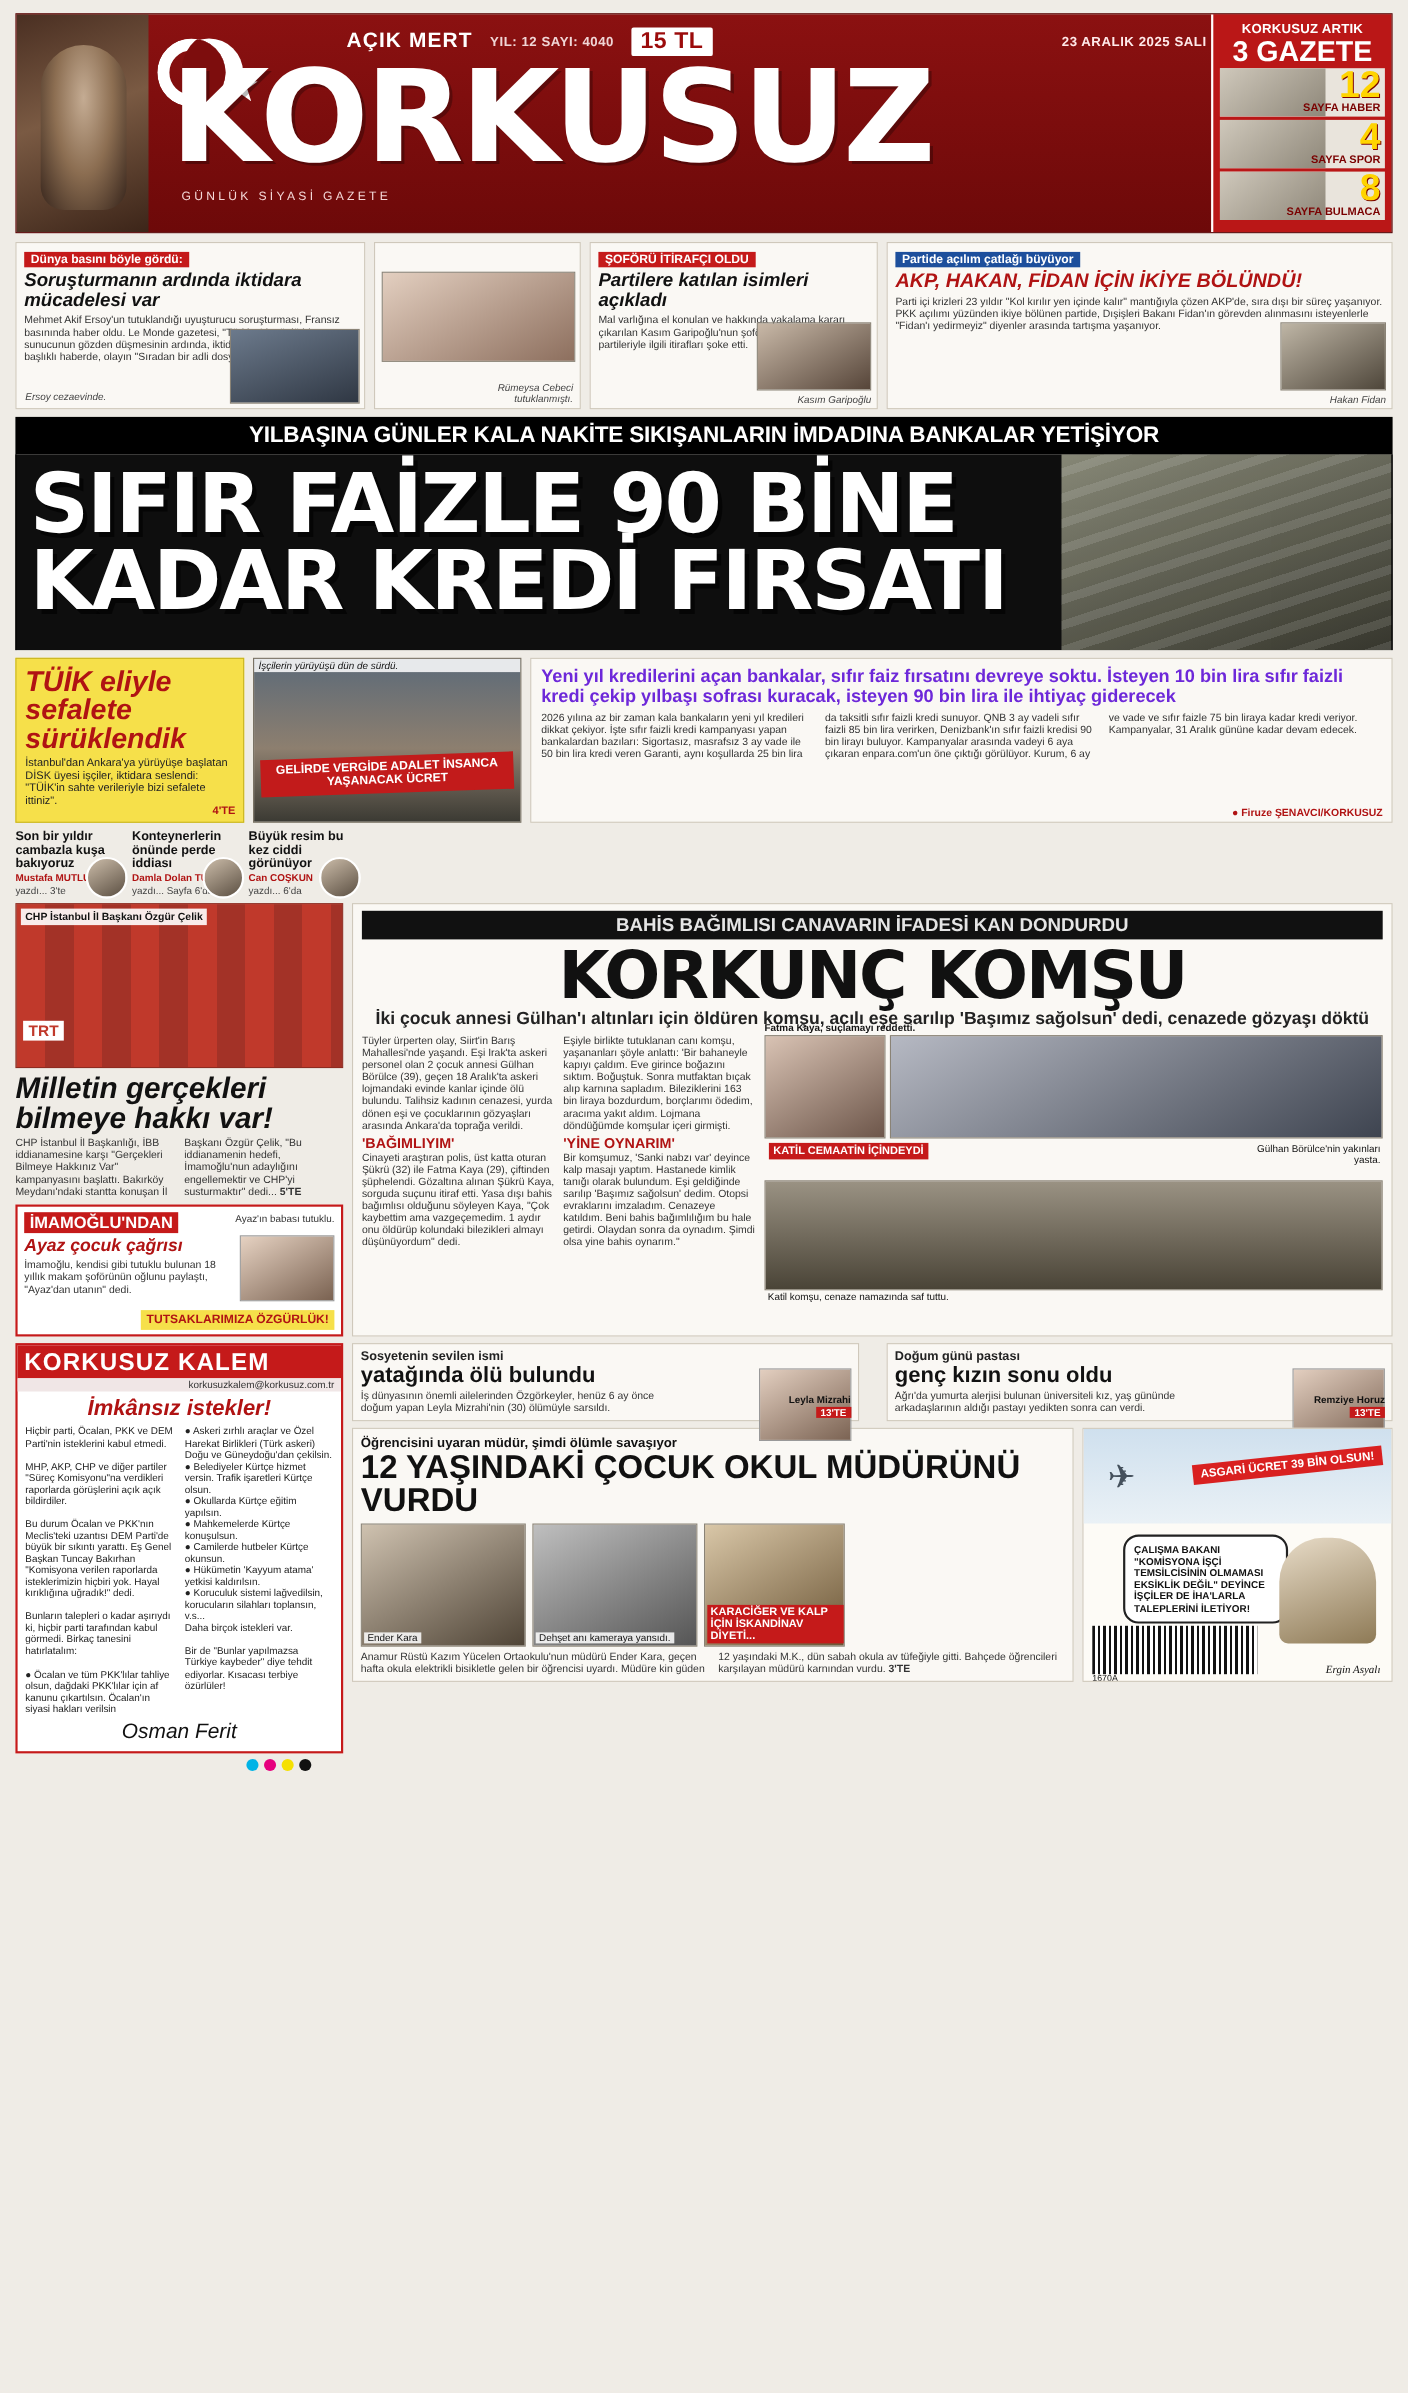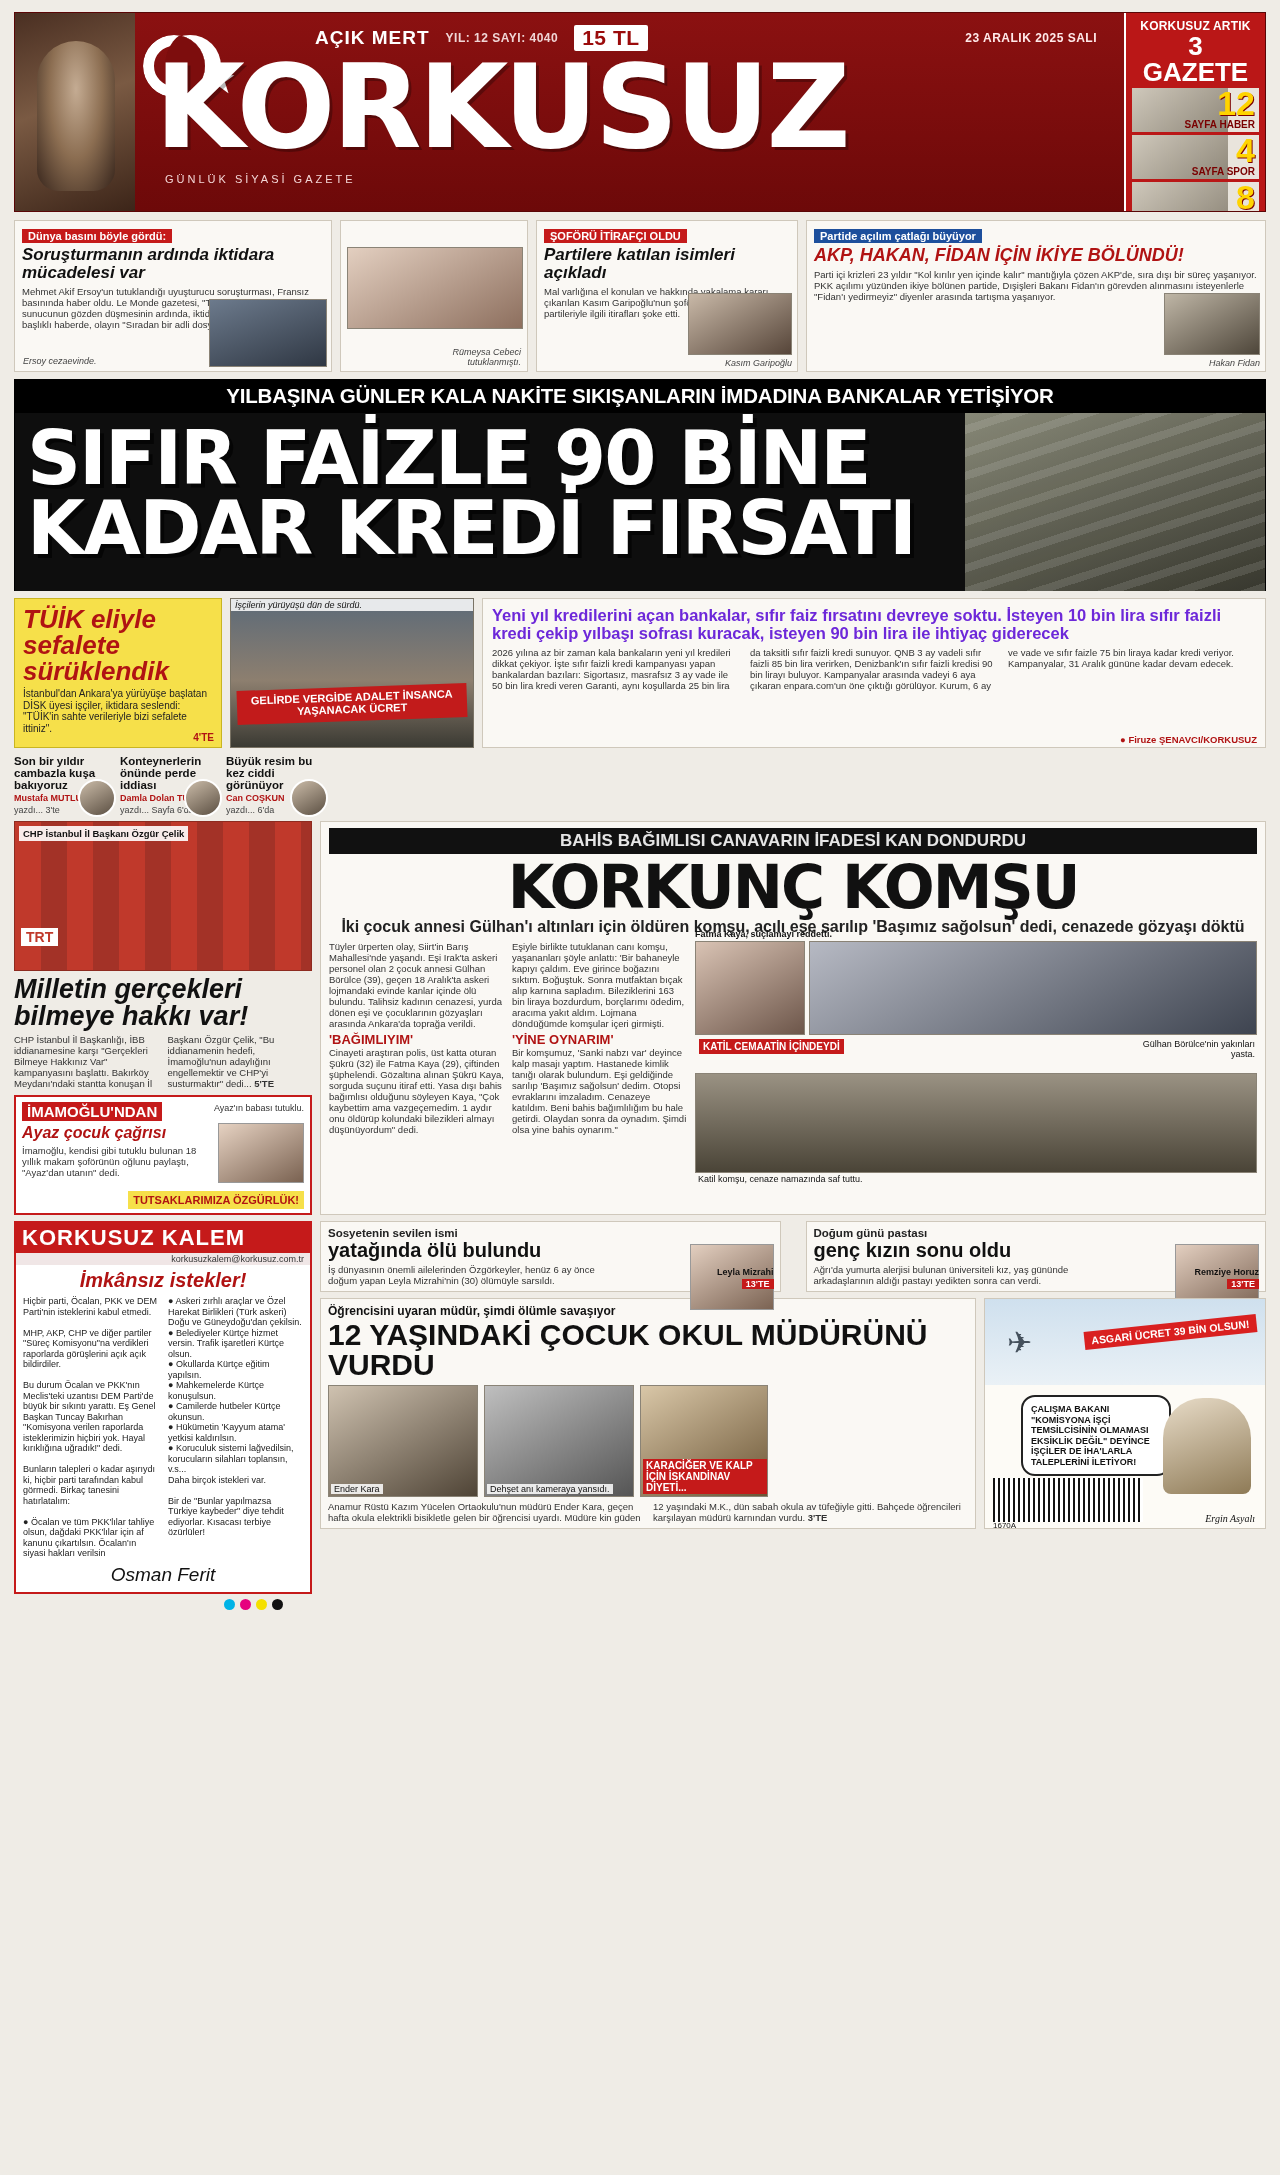--- a/index.html
+++ b/index.html
@@ -75,21 +75,21 @@
     letter-spacing:-3px;
     font-family:"DejaVu Sans", sans-serif;
     text-shadow:3px 3px 0 rgba(0,0,0,.28);
   }
   .korkusuz-sub {
     position:absolute; left:150px; top:160px; color:#f4d7d7; font-size:11px; letter-spacing:3px;
   }
 
   
   .badges {
-    position:absolute; right:0; top:0; width:141px; height:200px;
+    position:absolute; right:0; top:0; width:164px; height:200px;
     background:#ba1717; border-left:2px solid #fff;
     padding:6px 6px;
     color:#fff; text-align:center;
   }
   .badges .bt1 { font-size:12px; font-weight:bold; letter-spacing:.2px; }
   .badges .bt2 { font-size:26px; font-weight:bold; line-height:26px; margin-bottom:3px;}
   .badge-row { position:relative; height:44px; margin-bottom:3px; background:#e9e4dc; overflow:hidden;}
   .badge-row .thumb{
     position:absolute; left:0; top:0; bottom:0; width:96px;
     background:linear-gradient(140deg,#c9c2b5,#8d8removed);

